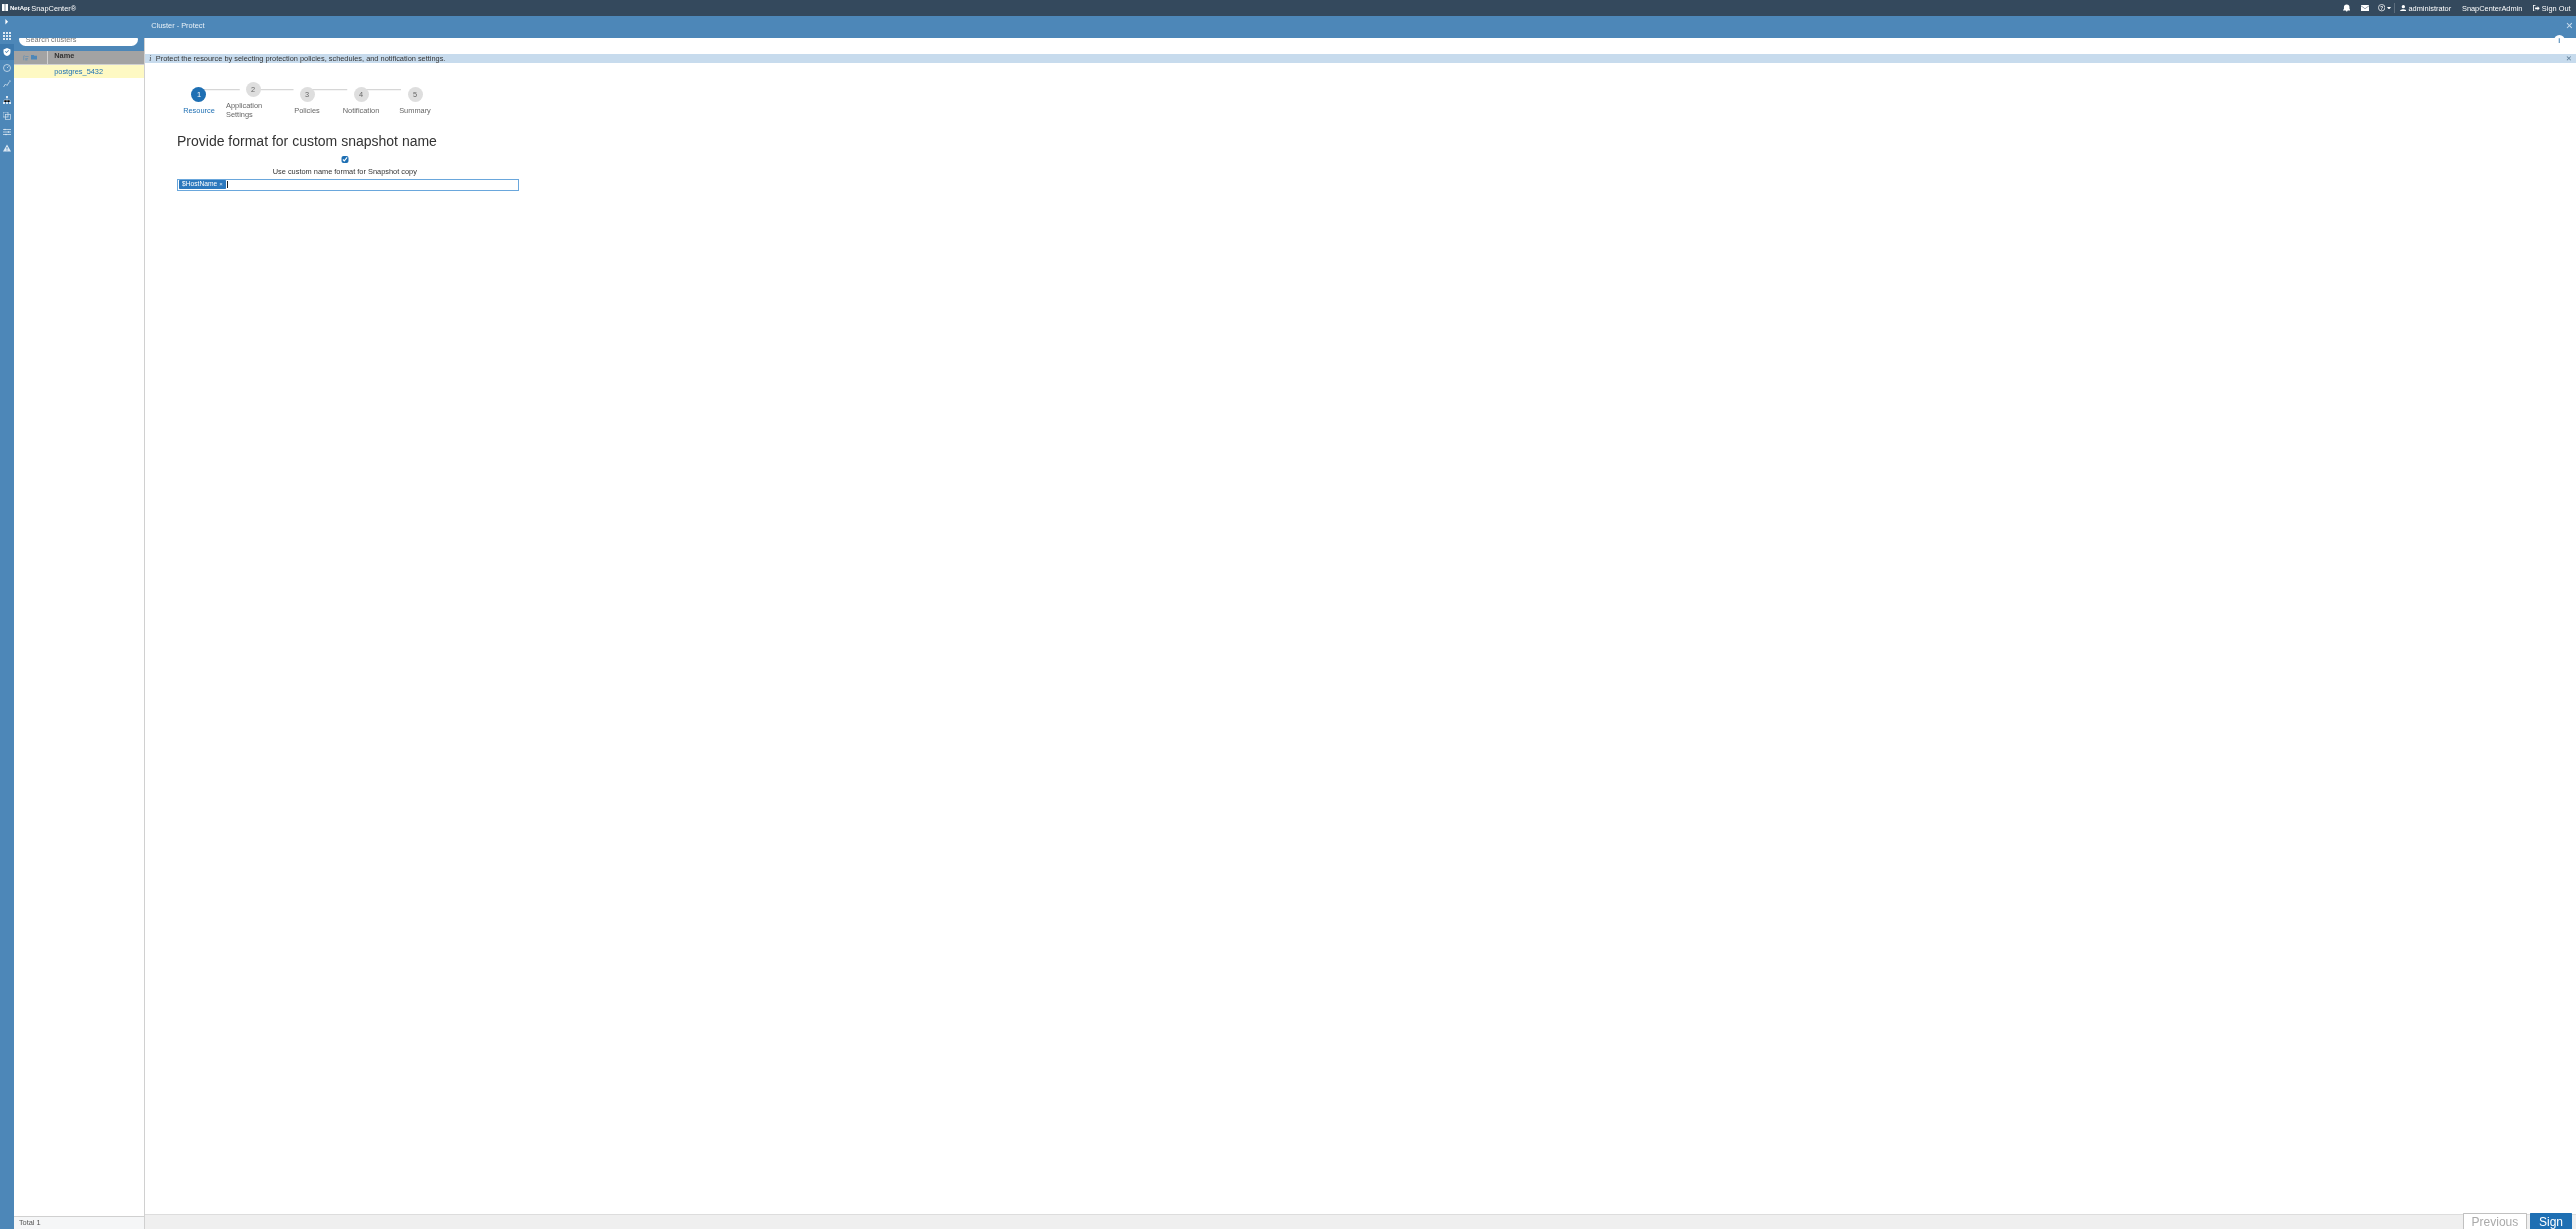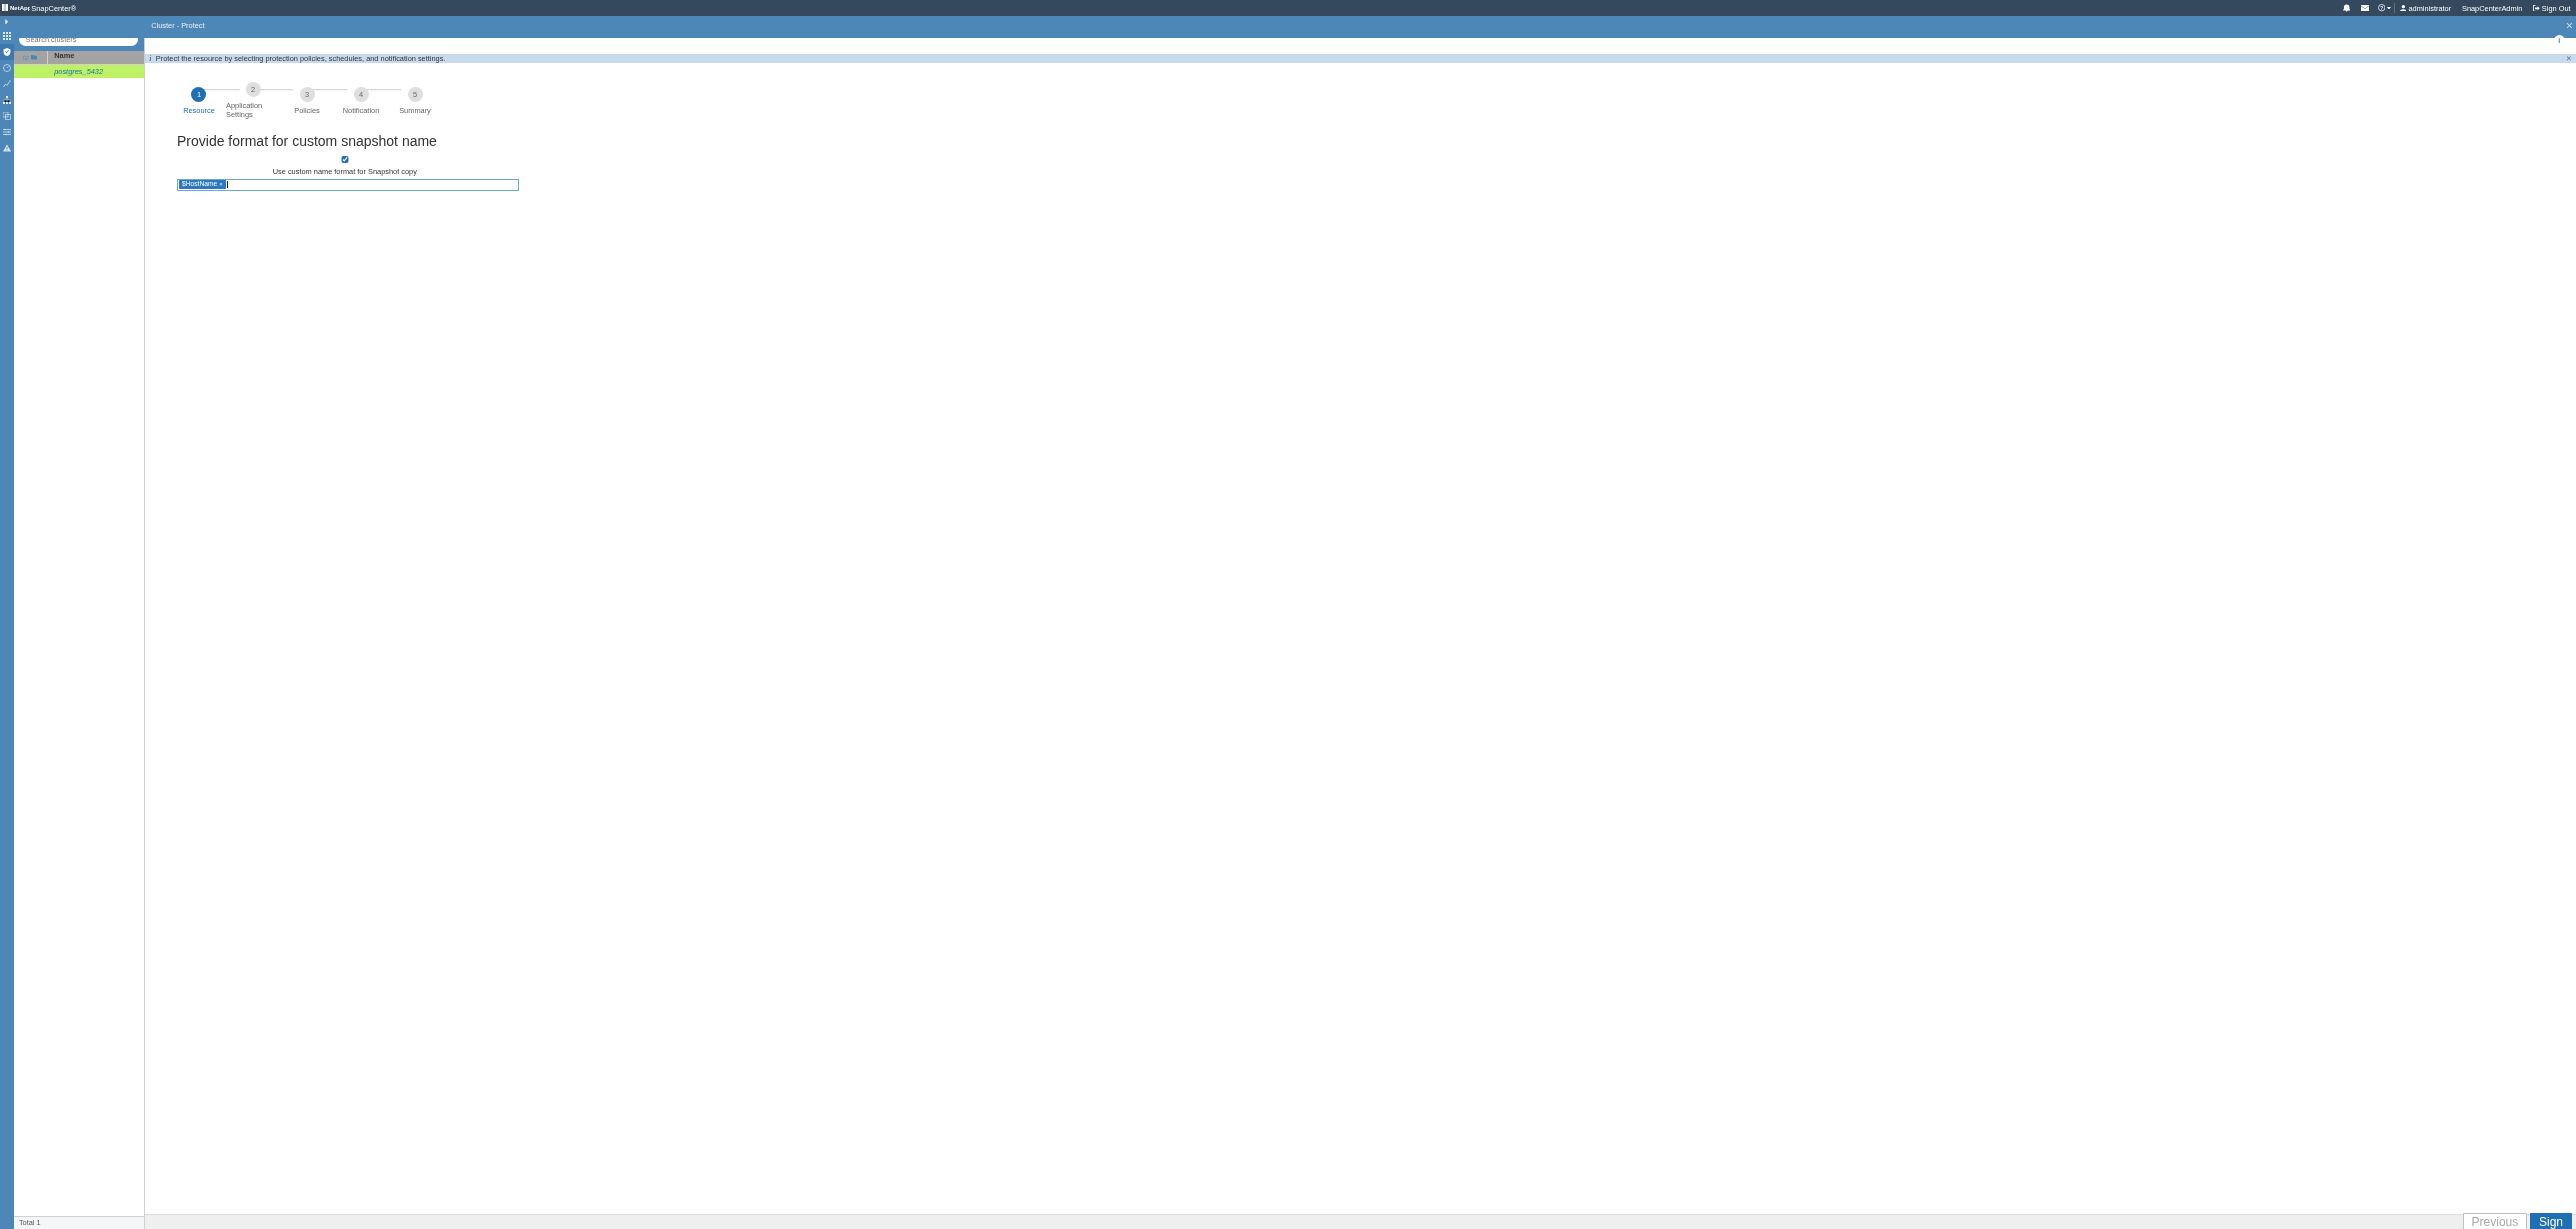--- a/index.html
+++ b/index.html
@@ -32,21 +32,21 @@
 .leftpanel .pluginrow { background:#4d87b8; height:12px; display:flex; align-items:center; padding:0 2.7px; }
 .leftpanel .plugin-badge { background:#fff; color:#333; font-size:7.4px; padding:0.7px 12px 0.7px 4px; border-radius:1.3px; position:relative; cursor:pointer; }
 .leftpanel .plugin-badge::after { content:""; position:absolute; right:2.7px; top:3.4px; border-left:2px solid transparent; border-right:2px solid transparent; border-top:2.7px solid #555; }
 .leftpanel .searchwrap { background:#4d87b8; padding:4px 5.4px 5.4px; }
 .leftpanel .searchwrap input { width:100%; border:none; border-radius:6.7px; padding:2px 6.7px; font-size:7.4px; outline:none; background:#fff; }
 .leftpanel .tableheader { display:flex; align-items:flex-start; height:13.5px; font-size:7.4px; color:#444; background:#a3a3a3; border-bottom:0.7px solid #d0d0d0; }
 .leftpanel .th-sort { width:34px; display:flex; align-items:center; justify-content:center; gap:1.3px; color:#4d87b8; cursor:pointer; border-right:0.7px solid #d0d0d0; height:100%; }
 .leftpanel .th-name { padding-left:6.7px; font-weight:600; color:#333; }
 .leftpanel .rows { flex:1; overflow:auto; background:#fff; }
 .leftpanel .row { height:13.5px; display:flex; align-items:center; font-size:7.4px; cursor:pointer; }
-.leftpanel .row.selected { background:#bef264;font-style:italic; }
+.leftpanel .row.selected { background:#fef9c3; }
 .leftpanel .cell-flag { width:34px; }
 .leftpanel .cell-name { color:#1a6fb5; padding-left:6.7px; }
 .leftpanel .footer { height:13.5px; border-top:0.7px solid #d0d0d0; font-size:7.4px; color:#555; display:flex; align-items:center; padding-left:5.4px; background:#f5f6f7; }
 
 
 .main { position:absolute; left:145px; right:0; top:54px; bottom:0; display:flex; flex-direction:column; }
 .infobar { height:9.4px; background:#c7dbed; display:flex; align-items:center; font-size:7.4px; color:#333; position:relative; }
 .infobar .info-i { width:10.8px; text-align:center; font-style:italic; font-family:Georgia,serif; color:#333; }
 .infobar .info-x { position:absolute; right:4px; color:#5b7a94; cursor:pointer; font-size:7.4px; line-height:1; }
 .content { flex:1; overflow:auto; background:#fff; position:relative; }

